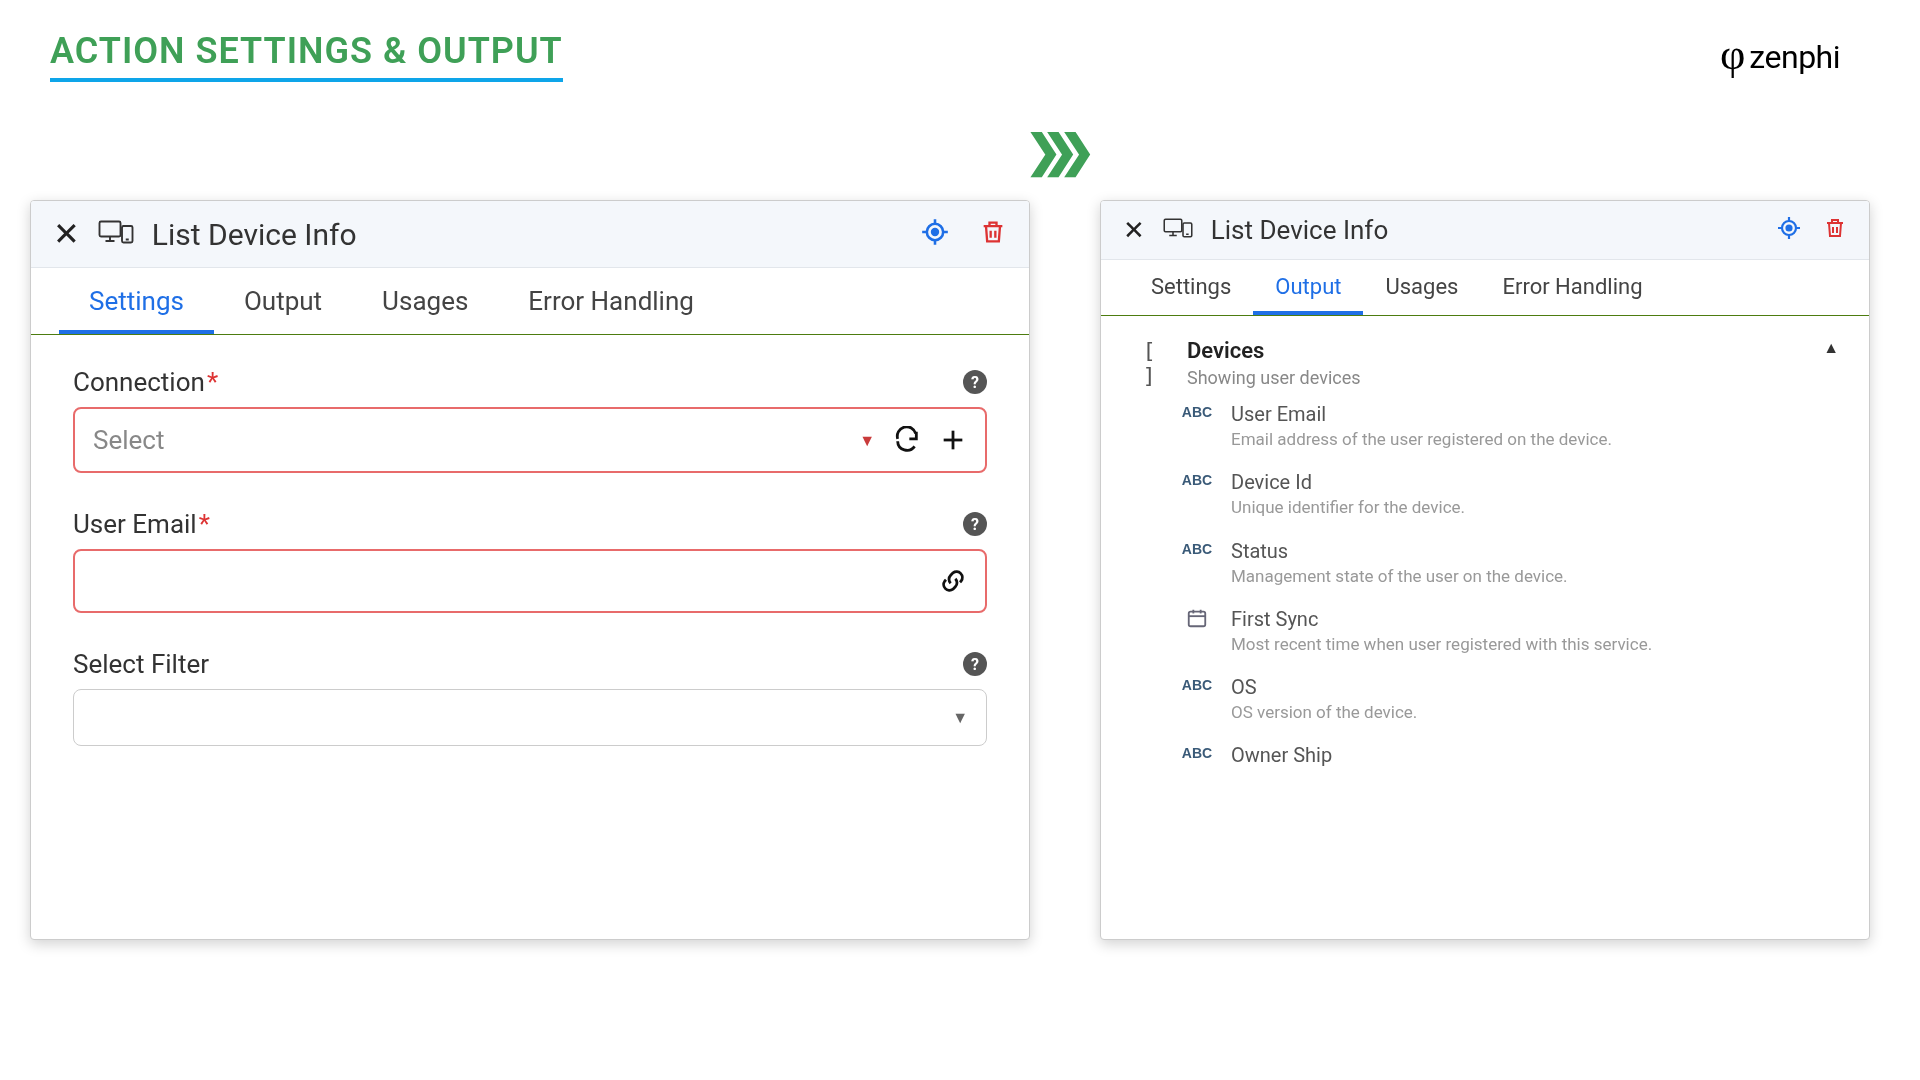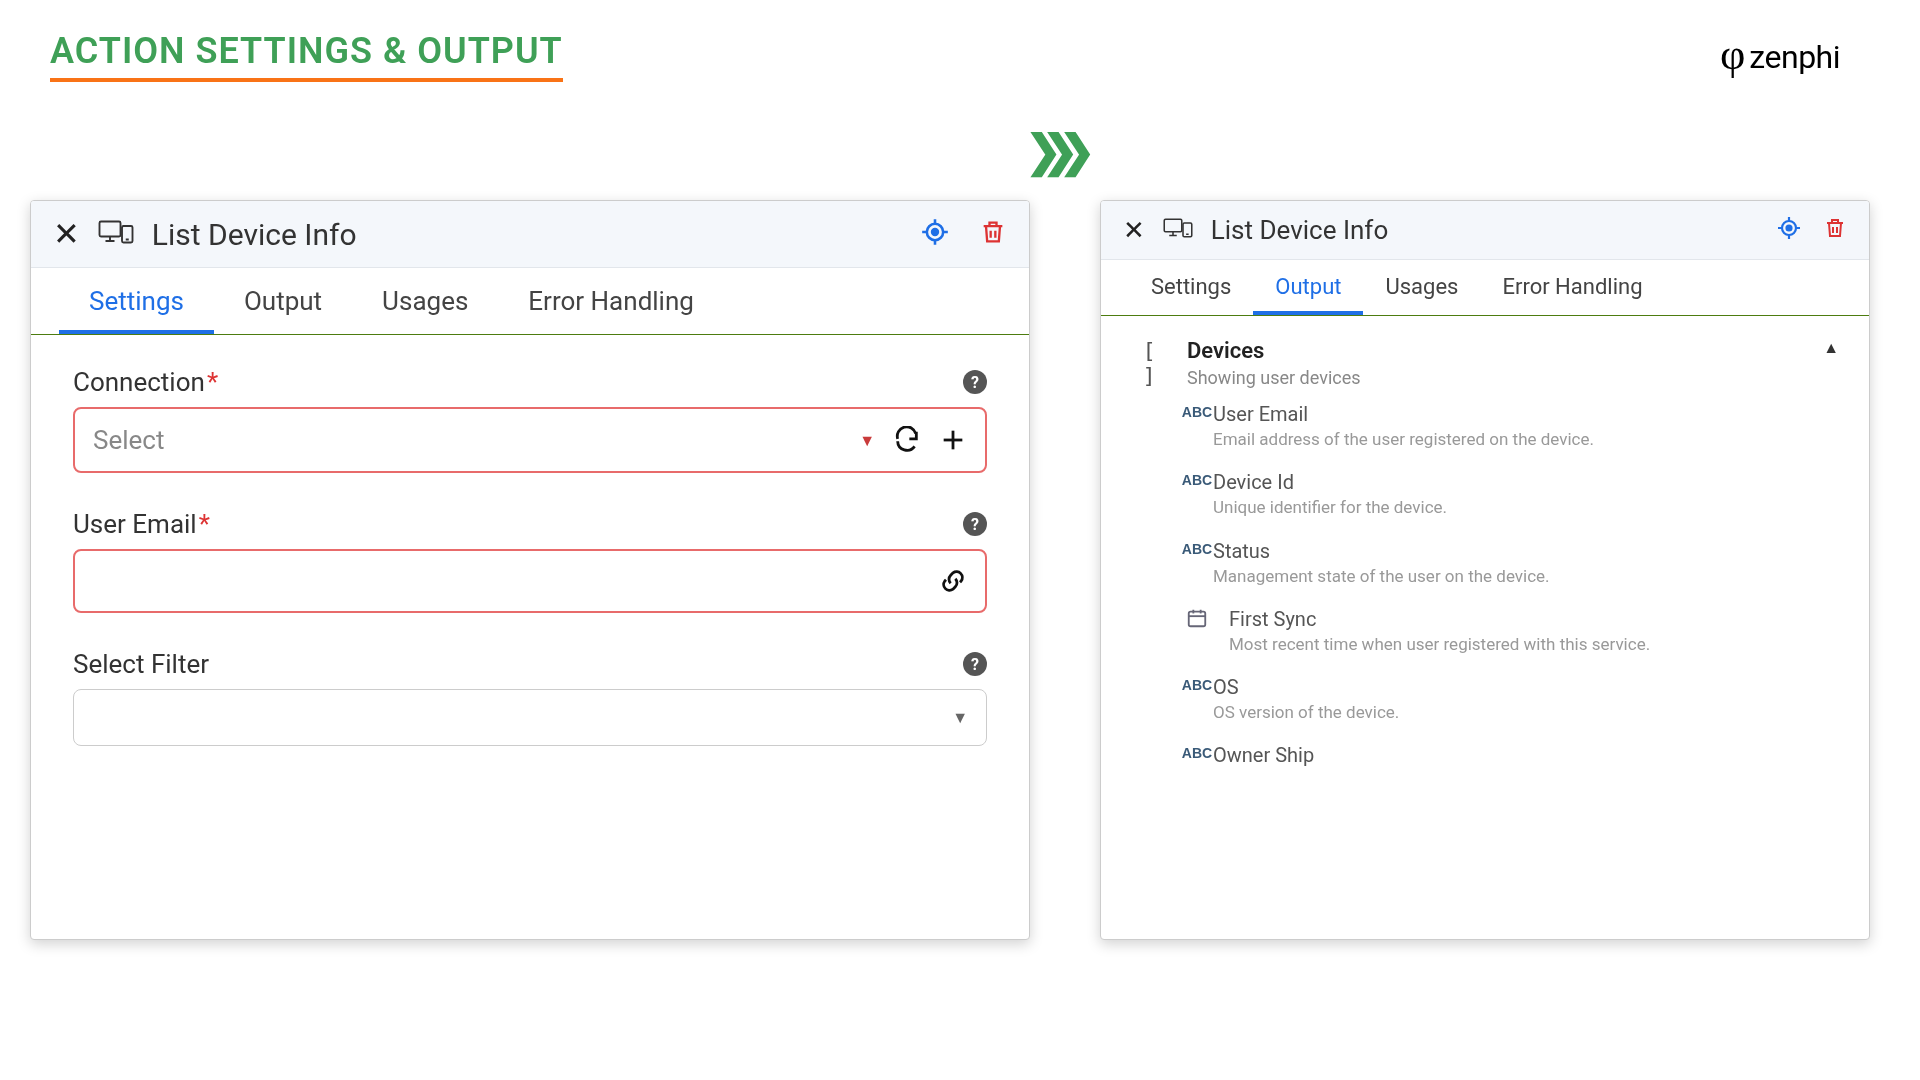--- a/index.html
+++ b/index.html
@@ -10,21 +10,21 @@
     height: 1080px;
     padding: 30px 50px;
     position: relative;
   }
   .page-title {
     color: #3fa057;
     font-size: 36px;
     font-weight: 600;
     letter-spacing: 1px;
     display: inline-block;
-    border-bottom: 4px solid #f97316;
+    border-bottom: 4px solid #0ea5e9;
     padding-bottom: 6px;
   }
   .brand {
     position: absolute;
     top: 38px;
     right: 80px;
     display: flex;
     align-items: center;
     gap: 4px;
   }
@@ -135,21 +135,21 @@
   .input-plain .placeholder { flex: 1; }
   .caret-red { color: #c93b3b; font-size: 16px; }
   .icon-btn { cursor: pointer; color: #222; display: inline-flex; }
   .icon-btn svg { width: 28px; height: 28px; }
   .out-section { display: flex; align-items: flex-start; gap: 18px; padding: 8px 6px 4px; }
   .array-icon { font-family: monospace; font-size: 22px; color: #555; letter-spacing: 2px; width: 38px; text-align: center; }
   .out-title { font-size: 22px; color: #222; font-weight: 600; }
   .out-sub { font-size: 18px; color: #888; margin-top: 4px; }
   .collapse-caret { font-size: 16px; color: #333; margin-left: auto; }
   .out-items { margin-left: 50px; }
-  .out-item { display: flex; align-items: flex-start; padding: 10px 6px; }
+  .out-item { display: flex; align-items: flex-start; gap: 18px; padding: 10px 6px; }
   .type-tag {
     font-size: 14px; font-weight: 700; color: #3a5a78;
     width: 32px; text-align: center; padding-top: 2px;
     font-family: Arial, sans-serif;
   }
   .date-icon svg { width: 22px; height: 22px; }
   .date-icon { width: 32px; text-align: center; color: #667; }
   .out-item-title { font-size: 20px; color: #555; }
   .out-item-desc { font-size: 17px; color: #999; margin-top: 3px; line-height: 1.25; }
 </style>
@@ -346,21 +346,21 @@
             <div class="out-item-desc">Management state of the user on the device.</div>
           </div>
         </div>
         <div class="out-item">
           <div class="date-icon"><svg viewBox="0 0 24 24" fill="none" stroke="#667" stroke-width="2">
               <rect x="3" y="5" width="18" height="16" rx="2"></rect>
               <line x1="3" y1="10" x2="21" y2="10"></line>
               <line x1="8" y1="3" x2="8" y2="7"></line>
               <line x1="16" y1="3" x2="16" y2="7"></line>
             </svg></div>
-          <div style="flex: 1 1 0%; margin-left: 16px;">
+          <div style="flex: 1 1 0%;">
             <div class="out-item-title">First Sync</div>
             <div class="out-item-desc">Most recent time when user registered with this service.</div>
           </div>
         </div>
         <div class="out-item">
           <div class="type-tag">ABC</div>
           <div style="flex: 1 1 0%;">
             <div class="out-item-title">OS</div>
             <div class="out-item-desc">OS version of the device.</div>
           </div>

